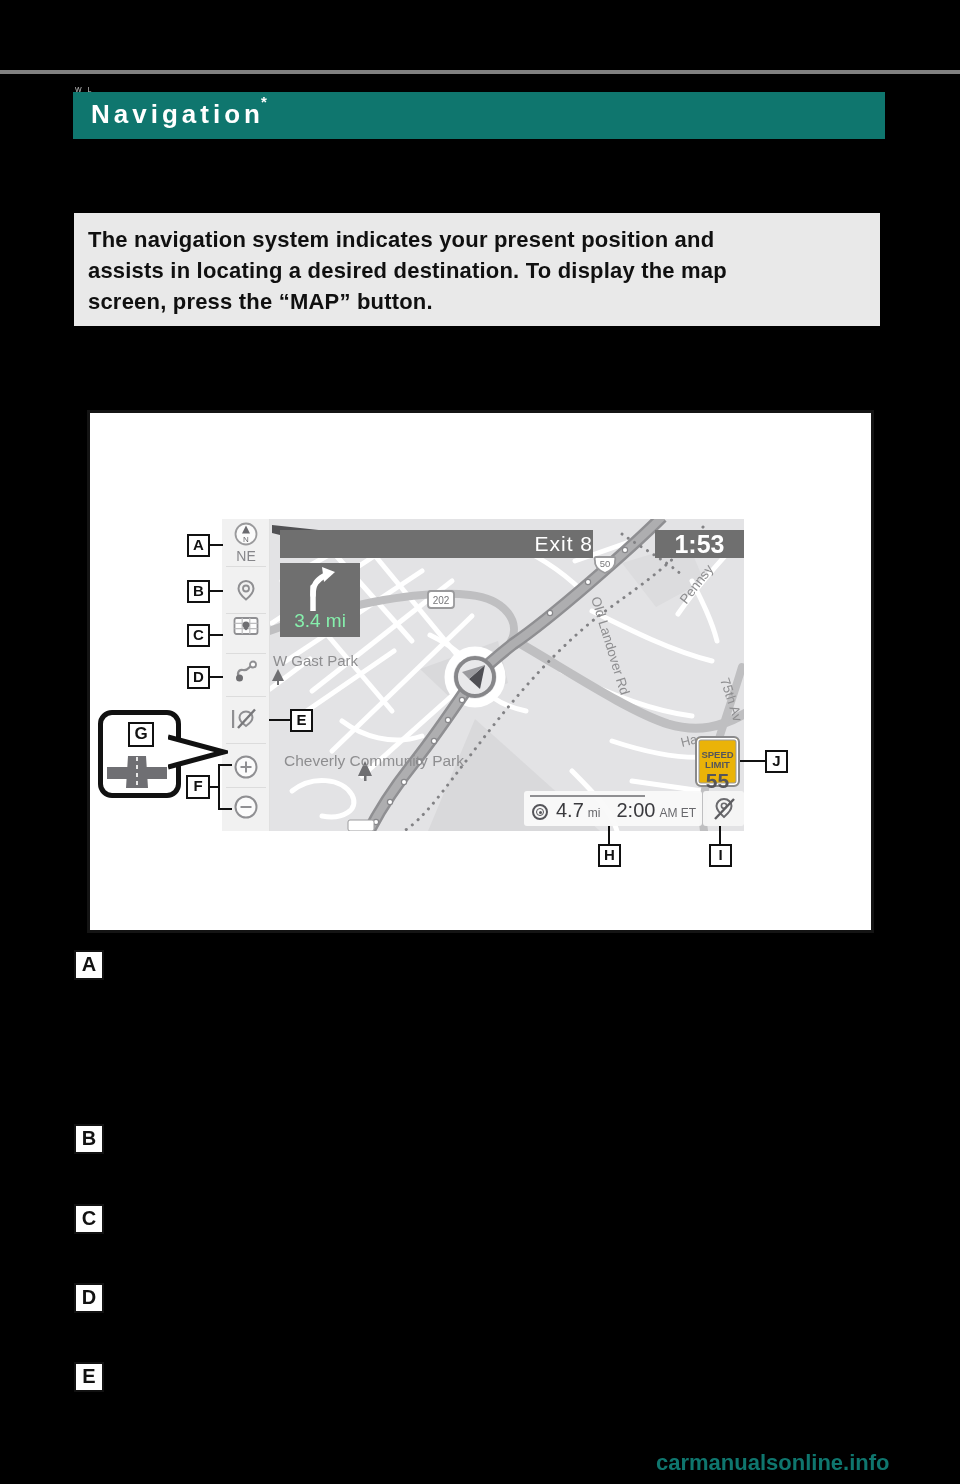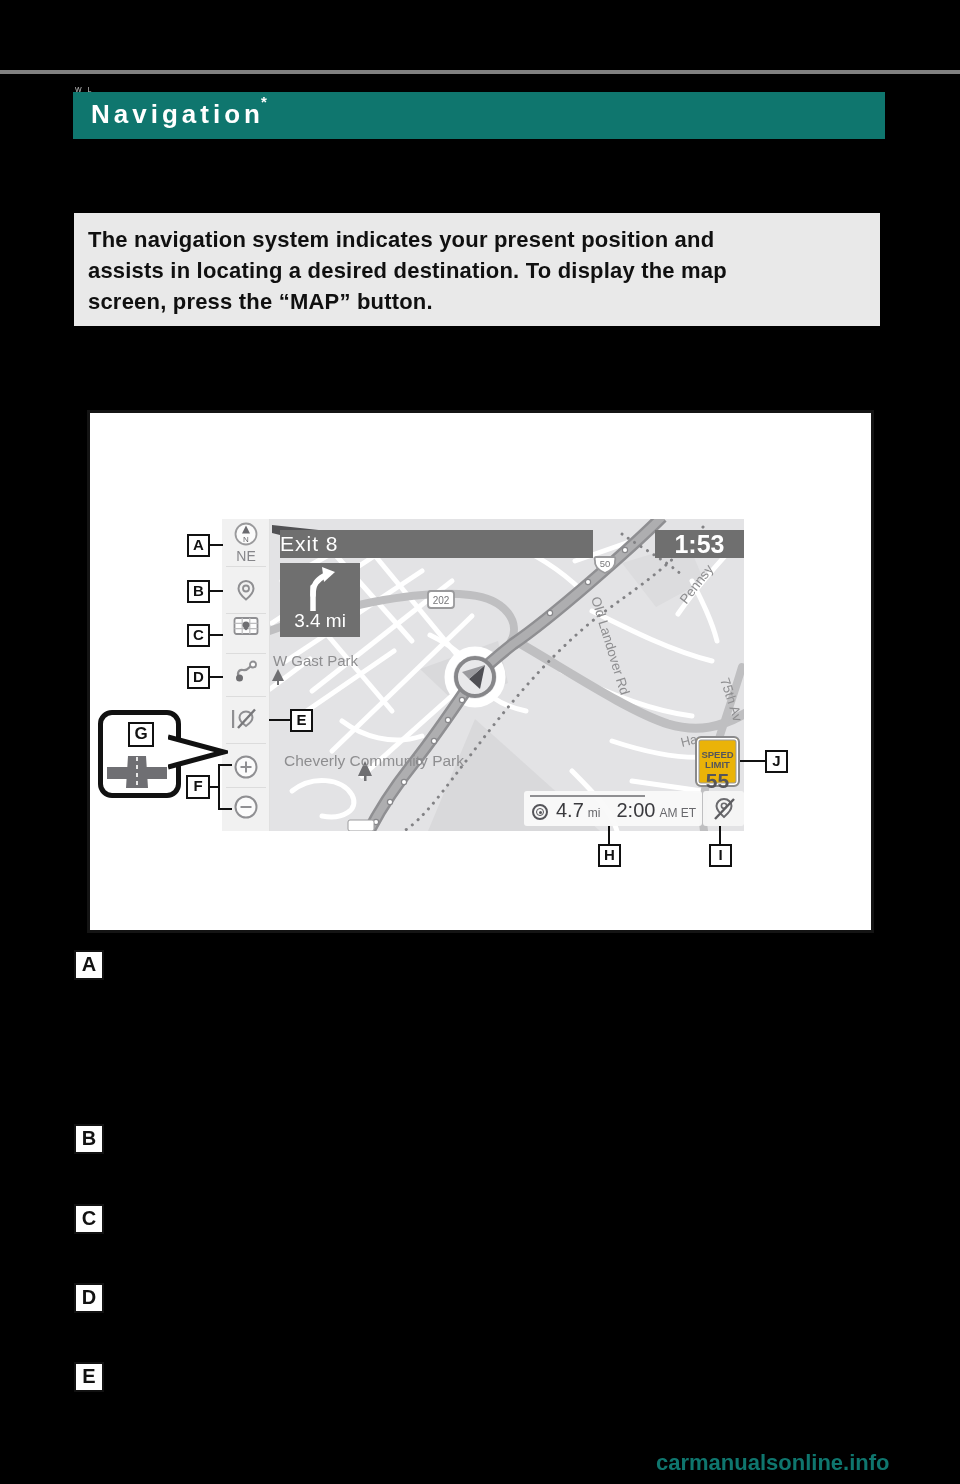--- a/index.html
+++ b/index.html
@@ -34,26 +34,26 @@
   #nav-screen{left:132px;top:106px;width:522px;height:312px;overflow:hidden;background:#e3e3e5;}
   #nav-toolbar{left:0;top:0;width:48px;height:312px;background:#f1f1f1;border-right:1px solid #e0e0e0;box-sizing:border-box;}
   .tb-sep{position:absolute;left:4px;width:40px;height:1px;background:#dcdcdc;}
   .tb-icon{position:absolute;}
   #compass-heading{left:0;top:29px;width:48px;text-align:center;font-size:14px;color:#86868a;}
   #map-svg-wrap{left:48px;top:0;width:474px;height:312px;}
 
   
   .ovl-dark{background:#6f6f6f;color:#fff;}
   #exit-banner{left:58px;top:11px;width:313px;height:28px;font-size:21px;letter-spacing:1px;
-               text-align:left;line-height:28px;}
+               text-align:right;line-height:28px;}
   #clock-box{left:433px;top:11px;width:89px;height:28px;font-size:25px;font-weight:bold;
              text-align:center;line-height:28px;}
   #turn-box{left:58px;top:44px;width:80px;height:74px;}
   #turn-arrow{position:absolute;left:22px;top:4px;}
-  #turn-distance{position:absolute;left:0;bottom:5px;width:100%;text-align:center;font-size:19px;color:#ffffff;}
+  #turn-distance{position:absolute;left:0;bottom:5px;width:100%;text-align:center;font-size:19px;color:#86efac;}
 
   
   #speed-sign{left:473px;top:217px;width:45px;height:51px;background:#eab308;border:2px solid #8a8a8c;
               border-radius:6px;box-sizing:border-box;box-shadow:inset 0 0 0 1.5px #fff,inset 0 0 0 2.5px #9a9a9c;
               text-align:center;color:#55555a;padding-top:12px;}
   .speed-word{font-size:9.5px;line-height:9.5px;font-weight:bold;letter-spacing:0;}
   #speed-value{font-size:21px;line-height:23px;font-weight:bold;border-radius:8px;}
 
   
   #status-bar{left:302px;top:272px;width:178px;height:35px;background:rgba(249,249,249,.96);border-radius:3px;}

